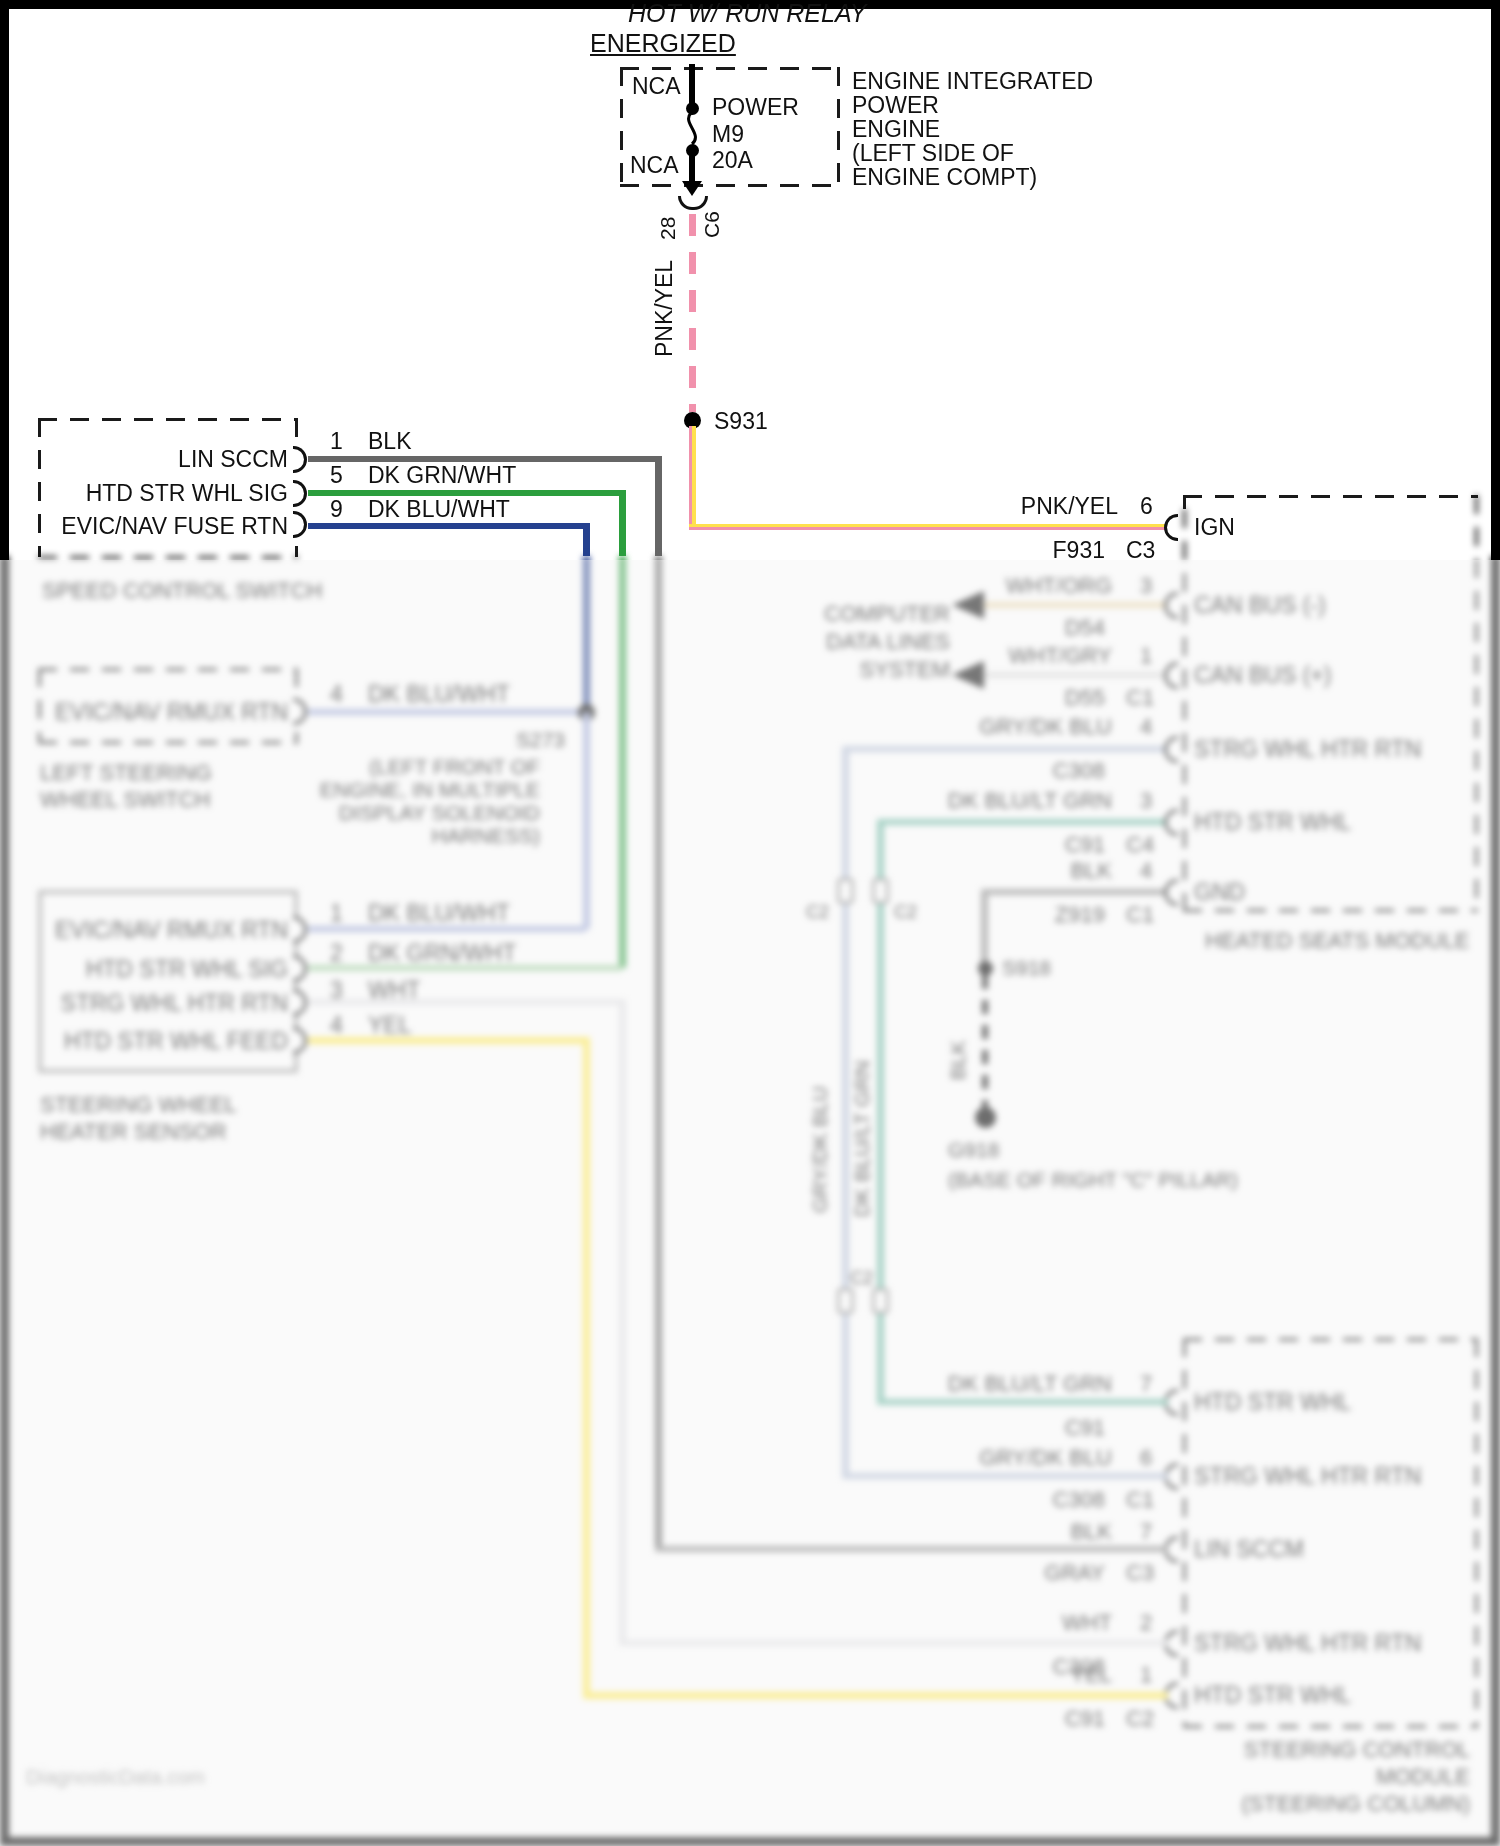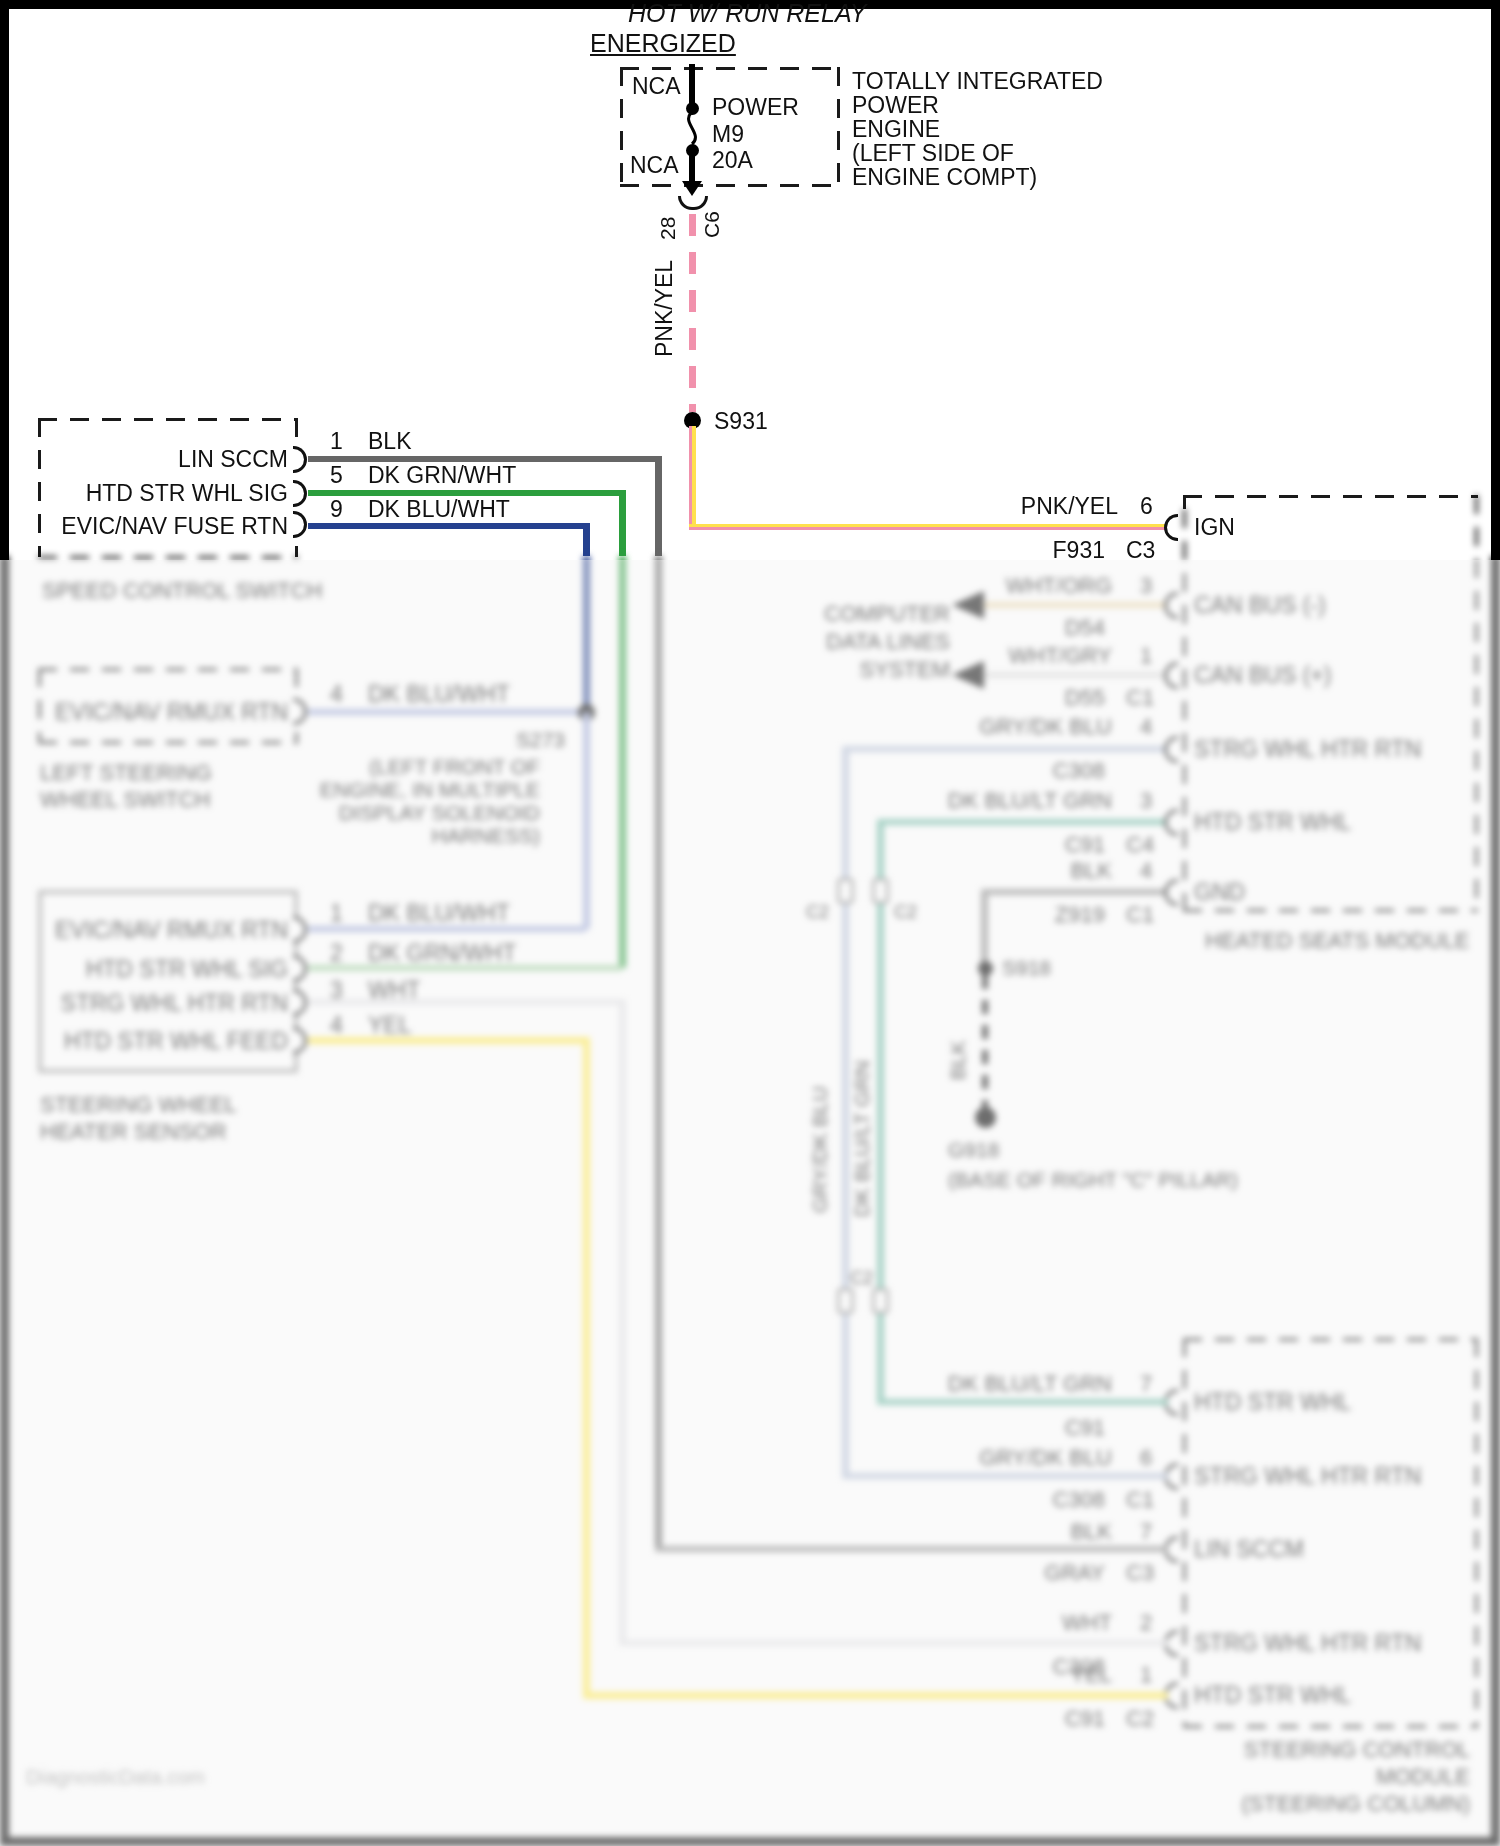--- a/index.html
+++ b/index.html
@@ -55,21 +55,21 @@
   </svg>
   <div class="dot" style="left:686px;top:144px;width:13px;height:13px;"></div>
   <div class="abs" style="left:689px;top:154px;width:6px;height:28px;background:#000;"></div>
   <div class="arrow-down" style="left:682px;top:181px;"></div>
   <div class="cup up" style="left:678px;top:196px;"></div>
 
   <div class="t f23" style="left:712px;top:94px;">POWER</div>
   <div class="t f23" style="left:712px;top:121px;">M9</div>
   <div class="t f23" style="left:712px;top:147px;">20A</div>
 
-  <div class="t f23" style="left:852px;top:68px;">TOTALLY INTEGRATED</div>
+  <div class="t f23" style="left:852px;top:68px;">ENGINE INTEGRATED</div>
   <div class="t f23" style="left:852px;top:92px;">POWER</div>
   <div class="t f23" style="left:852px;top:116px;">ENGINE</div>
   <div class="t f23" style="left:852px;top:140px;">(LEFT SIDE OF</div>
   <div class="t f23" style="left:852px;top:164px;">ENGINE COMPT)</div>
 
   <div class="t f21 rot" style="left:656px;top:204px;height:36px;">28</div>
   <div class="t f21 rot" style="left:700px;top:200px;height:38px;">C6</div>
 
   <div class="wire" style="left:689px;top:214px;width:7px;height:198px;background:repeating-linear-gradient(to bottom,#f191ac 0 22px,transparent 22px 38px);"></div>
   <div class="t f23 rot" style="left:651px;top:252px;height:105px;">PNK/YEL</div>

